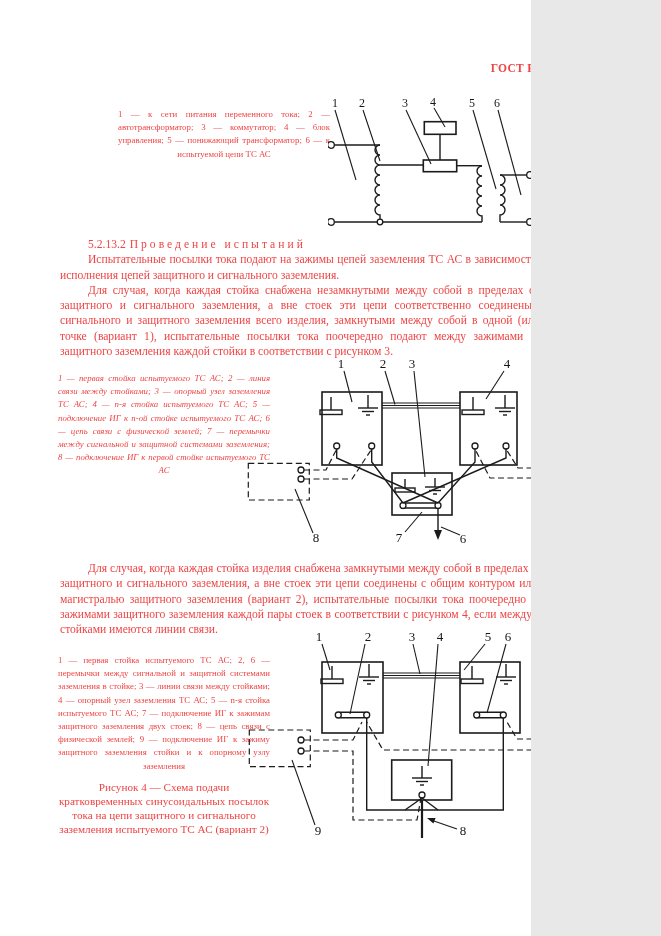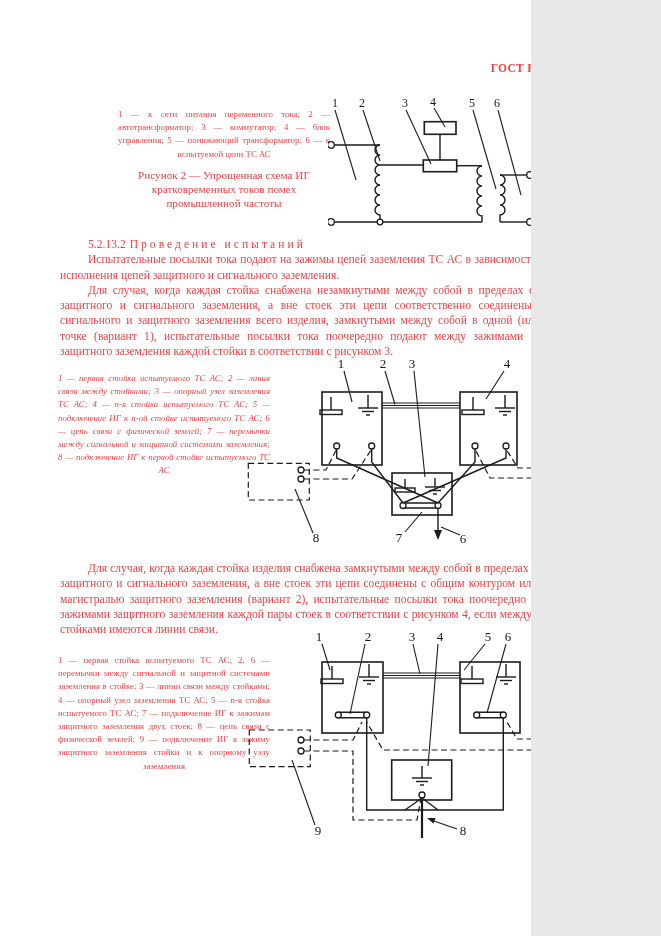--- a/index.html
+++ b/index.html
@@ -27,21 +27,20 @@
 </style>
 </head>
 <body>
 
 <div class="page">
 
   <div class="hdr">ГОСТ Р 50746—2000</div>
 
   <div class="figtext" style="left:118px;top:108px;">
     <div class="legend">1 — к сети питания переменного тока; 2 — автотрансформатор; 3 — коммутатор; 4 — блок управления; 5 — понижающий трансформатор; 6 — к испытуемой цепи ТС АС</div>
-    <div class="figcap">Рисунок 2 — Упрощенная схема ИГ кратковременных токов помех промышленной частоты</div>
   </div>
 
   <svg class="diagram" style="left:328px;top:93px;" width="310" height="150" viewBox="0 0 310 150">
     <g>
       <text class="lbl2" x="7" y="14" text-anchor="middle">1</text>
       <text class="lbl2" x="34" y="14" text-anchor="middle">2</text>
       <text class="lbl2" x="77" y="14" text-anchor="middle">3</text>
       <text class="lbl2" x="105" y="13" text-anchor="middle">4</text>
       <text class="lbl2" x="144" y="14" text-anchor="middle">5</text>
       <text class="lbl2" x="169" y="14" text-anchor="middle">6</text>
@@ -182,20 +181,21 @@
       <polyline points="299,121 247,121 232,92" fill="none"></polyline>
     </g>
   </svg>
 
   <div class="bodyblock" style="top:561px;">
     <p>Для случая, когда каждая стойка изделия снабжена замкнутыми между собой в пределах стойки цепями защитного и сигнального заземления, а вне стоек эти цепи соединены с общим контуром или специальной магистралью защитного заземления (вариант 2), испытательные посылки тока поочередно подают между зажимами защитного заземления каждой пары стоек в соответствии с рисунком 4, если между испытуемыми стойками имеются линии связи.</p>
   </div>
 
   <div class="figtext" style="left:58px;top:654px;">
     <div class="legend">1 — первая стойка испытуемого ТС АС; 2, 6 — перемычки между сигнальной и защитной системами заземления в стойке; 3 — линии связи между стойками; 4 — опорный узел заземления ТС АС; 5 — n-я стойка испытуемого ТС АС; 7 — подключение ИГ к зажимам защитного заземления двух стоек; 8 — цепь связи с физической землей; 9 — подключение ИГ к зажиму защитного заземления стойки и к опорному узлу заземления</div>
+    <div class="figcap">Рисунок 4 — Схема подачи кратковременных синусоидальных посылок тока на цепи защитного и сигнального заземления испытуемого ТС АС (вариант 2)</div>
   </div>
 
   <svg class="diagram" style="left:243px;top:630px;" width="420" height="218" viewBox="0 0 420 218">
     <g>
       <text class="lbl" x="76" y="11" text-anchor="middle">1</text>
       <text class="lbl" x="125" y="11" text-anchor="middle">2</text>
       <text class="lbl" x="169" y="11" text-anchor="middle">3</text>
       <text class="lbl" x="197" y="11" text-anchor="middle">4</text>
       <text class="lbl" x="245" y="11" text-anchor="middle">5</text>
       <text class="lbl" x="265" y="11" text-anchor="middle">6</text>

